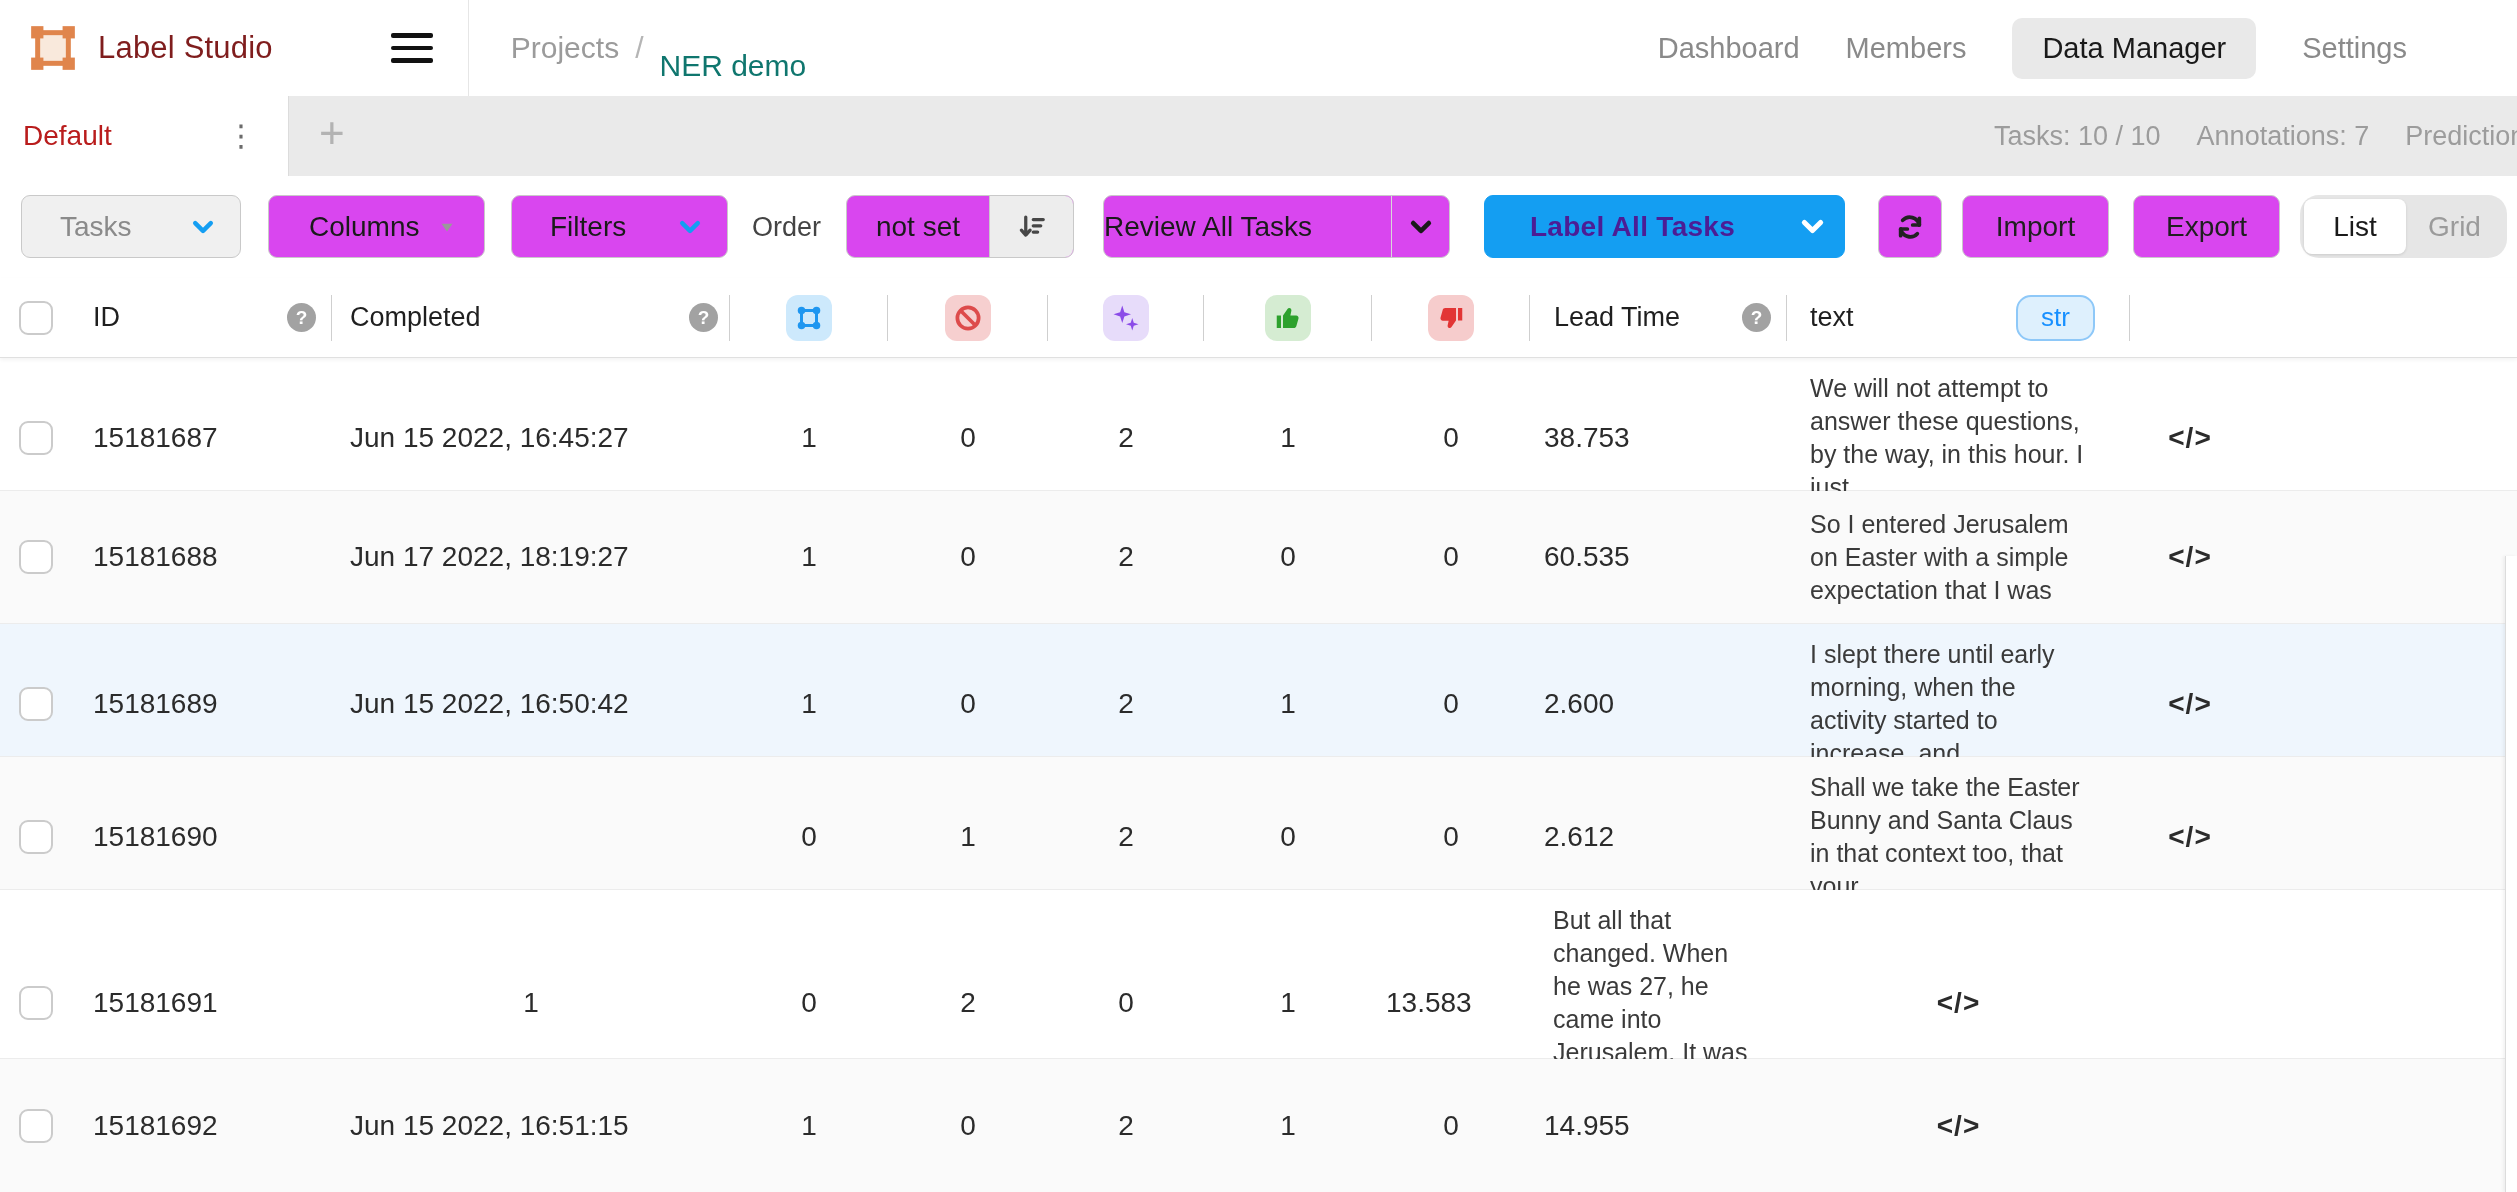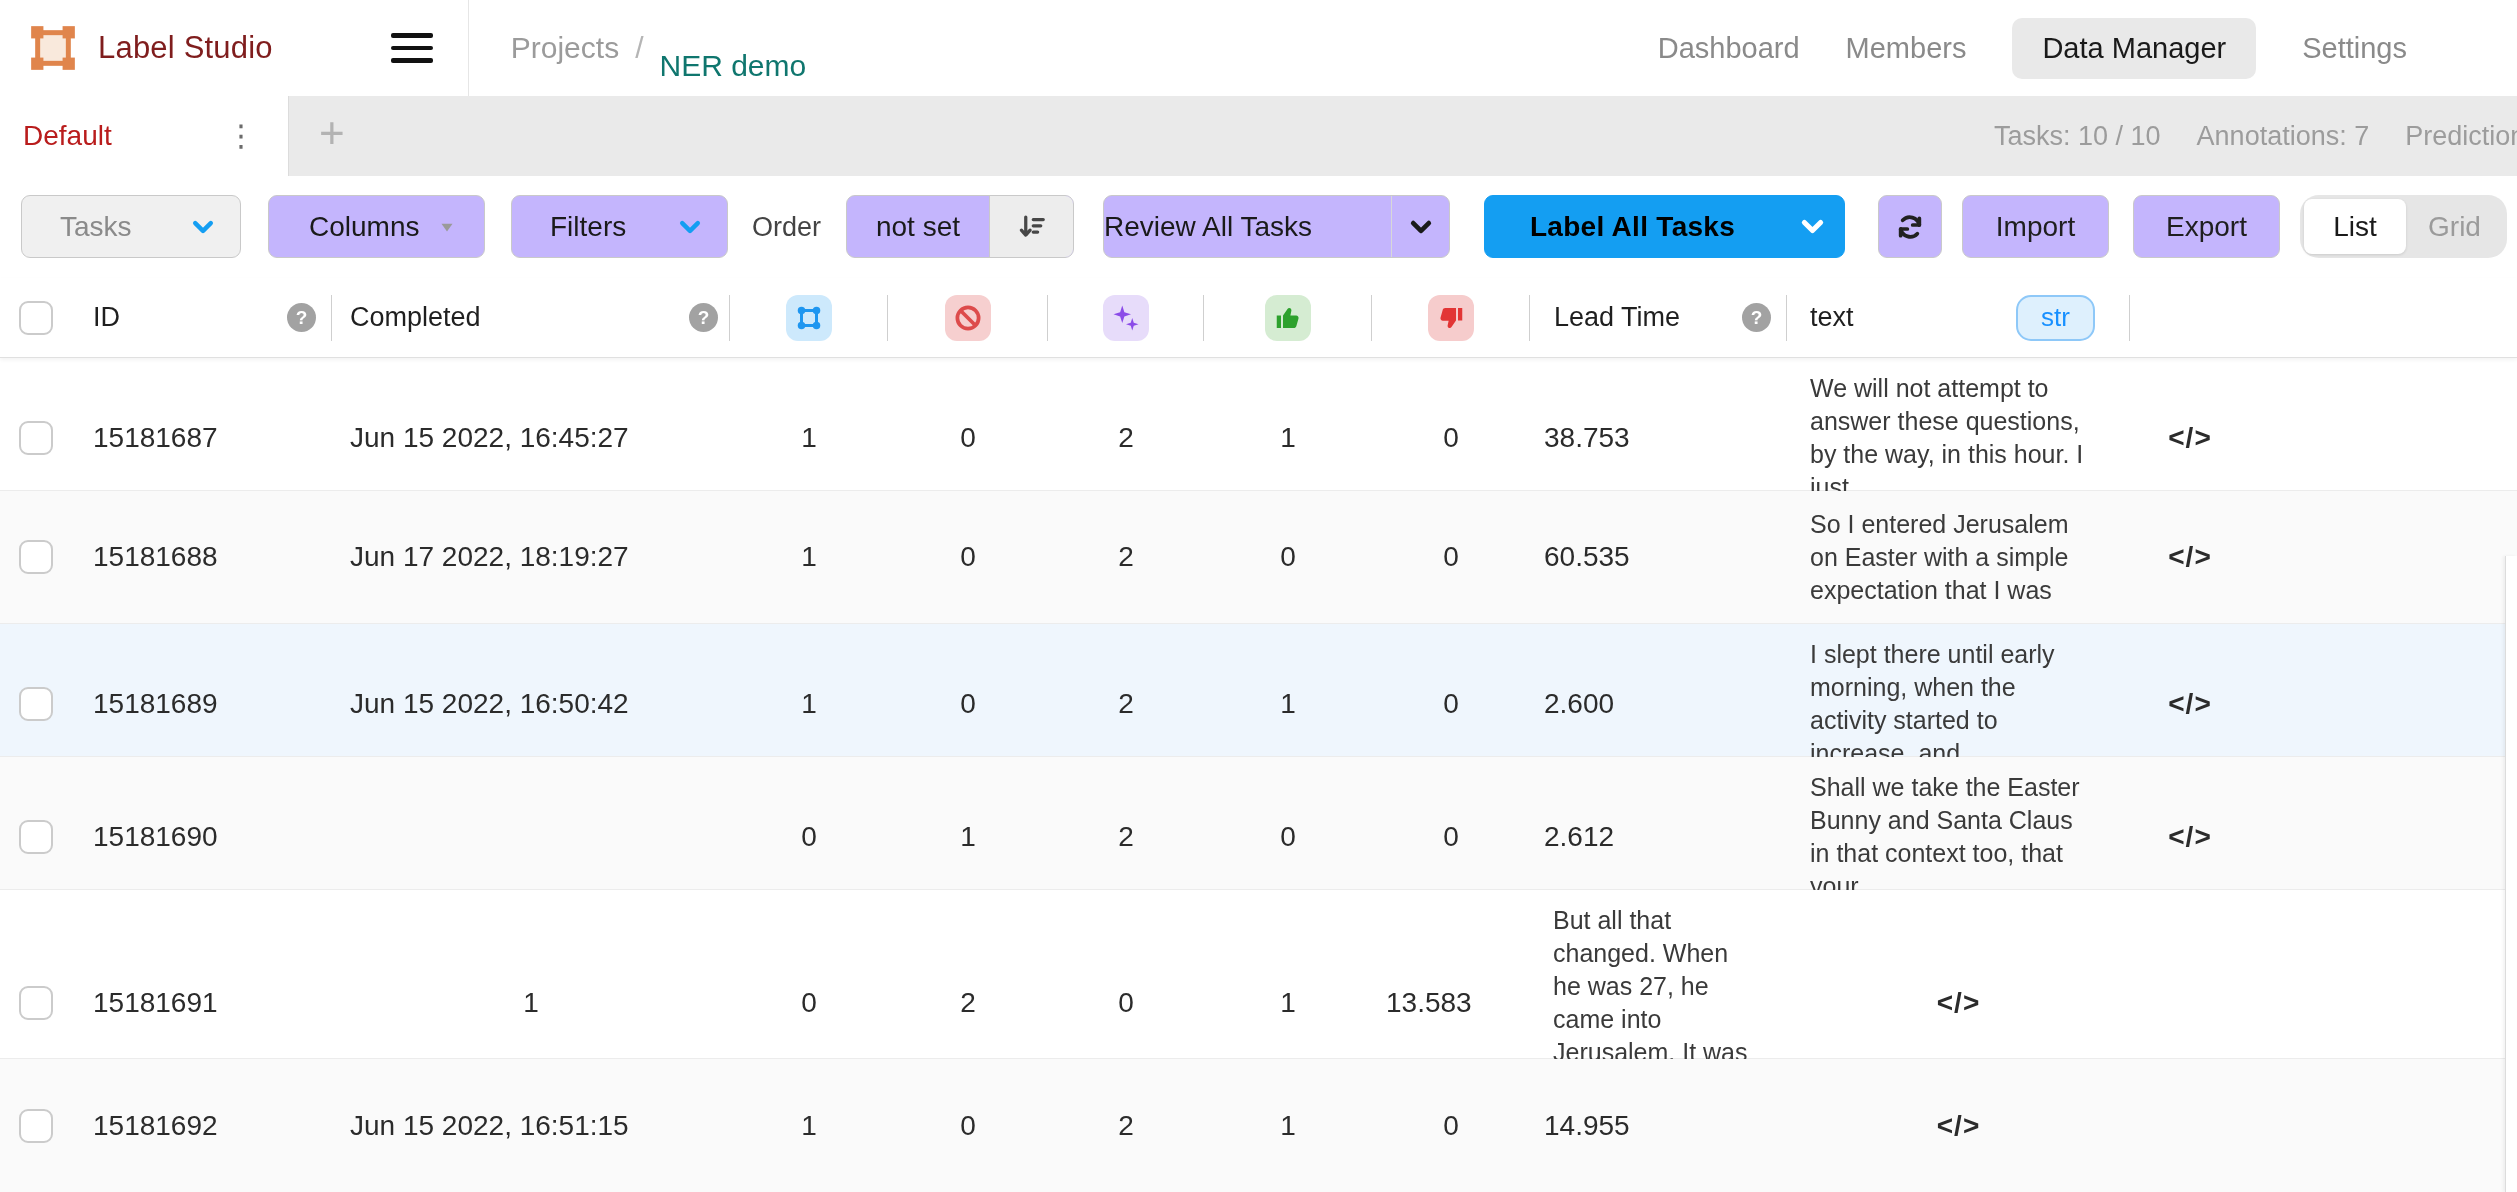--- a/index.html
+++ b/index.html
@@ -27,32 +27,32 @@
   .tab-bar { position:relative; height:80px; background:#eaeaea; display:flex; align-items:stretch; overflow:hidden; }
   .tab { width:289px; background:#fff; display:flex; align-items:center; justify-content:space-between; padding:0 26px 0 23px; border-right:1px solid #dcdcdc; }
   .tab-label { font-size:28px; color:#b91c1c; }
   .kebab { font-size:30px; color:#6b6b6b; line-height:1; cursor:pointer; padding:4px 6px; }
   .add-tab { margin-left:22px; align-self:center; font-size:44px; font-weight:300; color:#b3b3b3; cursor:pointer; line-height:1; padding:0 8px 6px; }
   .tab-stats { position:absolute; left:1994px; top:0; height:80px; display:flex; align-items:center; white-space:nowrap; font-size:27px; color:#9c9c9c; }
   .tab-stats .stat { margin-right:36px; }
 
   
   .toolbar { position:relative; height:102px; background:#fff; }
-  .tb { position:absolute; top:19px; height:63px; display:flex; align-items:center; border:1px solid #c9c9c9; border-radius:9px; background:#c4b5fd; font-size:28px; cursor:pointer; }
+  .tb { position:absolute; top:19px; height:63px; display:flex; align-items:center; border:1px solid #c9c9c9; border-radius:9px; background:#d946ef; font-size:28px; cursor:pointer; }
   .btn-tasks   { left:21px;  width:220px; background:#f0f0f0; color:#8a8a8a; justify-content:space-between; padding:0 24px 0 38px; }
   .btn-columns { left:268px; width:217px; justify-content:space-between; padding:0 26px 0 40px; color:#1a1a1a; }
   .btn-filters { left:511px; width:217px; justify-content:space-between; padding:0 24px 0 38px; color:#1a1a1a; }
   .order-label { position:absolute; left:752px; top:0; height:102px; display:flex; align-items:center; font-size:27px; color:#444; }
   .btn-notset  { left:846px; width:228px; padding:0; overflow:hidden; color:#1a1a1a; }
   .notset-text { flex:1; text-align:center; }
   .notset-seg { width:84px; height:100%; background:#ededed; border-left:1px solid #c9c9c9; display:flex; align-items:center; justify-content:center; }
   .btn-review  { left:1103px; width:347px; padding:0; color:#1a1a1a; font-weight:500; }
   .review-text { flex:1; text-align:left; }
   .review-seg { width:58px; height:100%; border-left:1px solid #d8d8d8; display:flex; align-items:center; justify-content:center; }
-  .btn-labelall { left:1484px; width:361px; background:#149ef2; border-color:#149ef2; color:#000000; font-weight:700; padding:0; }
+  .btn-labelall { left:1484px; width:361px; background:#149ef2; border-color:#149ef2; color:#4c1d95; font-weight:700; padding:0; }
   .labelall-text { flex:1; text-align:center; letter-spacing:.3px; }
   .labelall-seg { width:64px; height:100%; display:flex; align-items:center; justify-content:center; }
   .btn-refresh { left:1878px; width:64px; justify-content:center; }
   .btn-import  { left:1962px; width:147px; justify-content:center; font-weight:500; }
   .btn-export  { left:2133px; width:147px; justify-content:center; font-weight:500; }
   .view-toggle { position:absolute; left:2300px; top:19px; width:207px; height:63px; background:#e6e6e6; border-radius:19px; display:flex; align-items:center; padding:4px; font-size:28px; }
   .vt-list { width:102px; height:55px; background:#fff; border-radius:8px; display:flex; align-items:center; justify-content:center; color:#1a1a1a; box-shadow:0 1px 3px rgba(0,0,0,.12); cursor:pointer; }
   .vt-grid { flex:1; text-align:center; color:#9b9b9b; cursor:pointer; }
 
   

